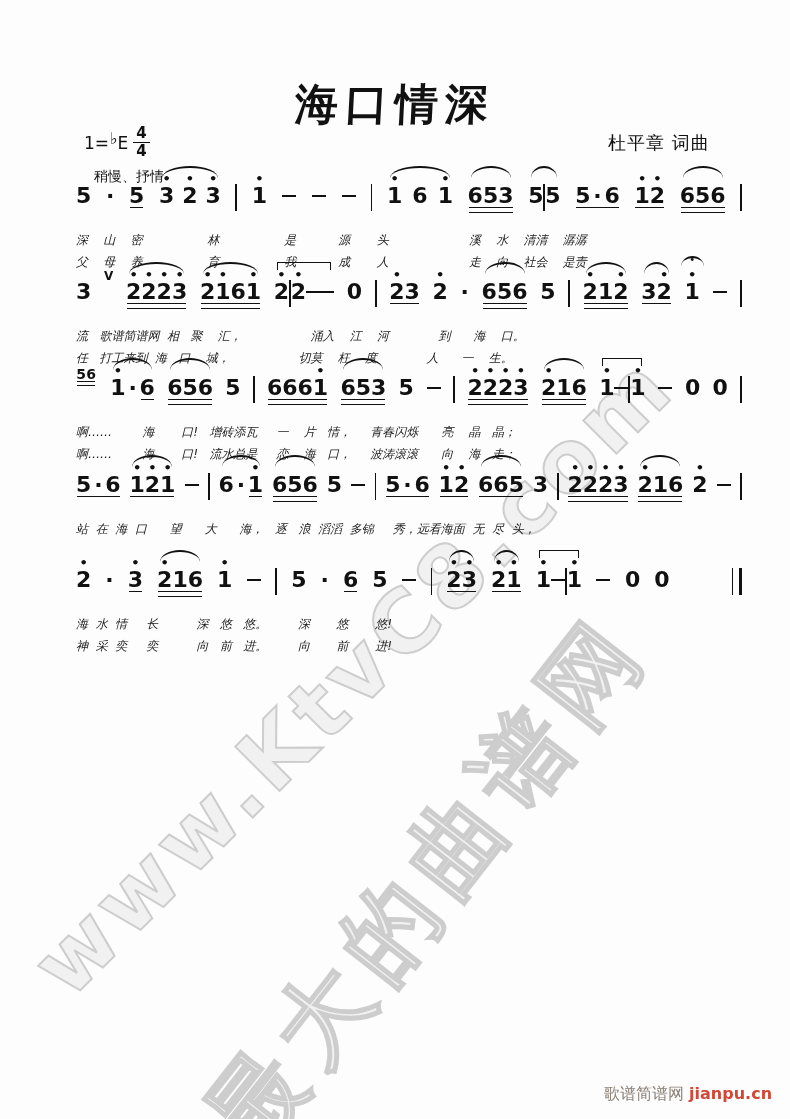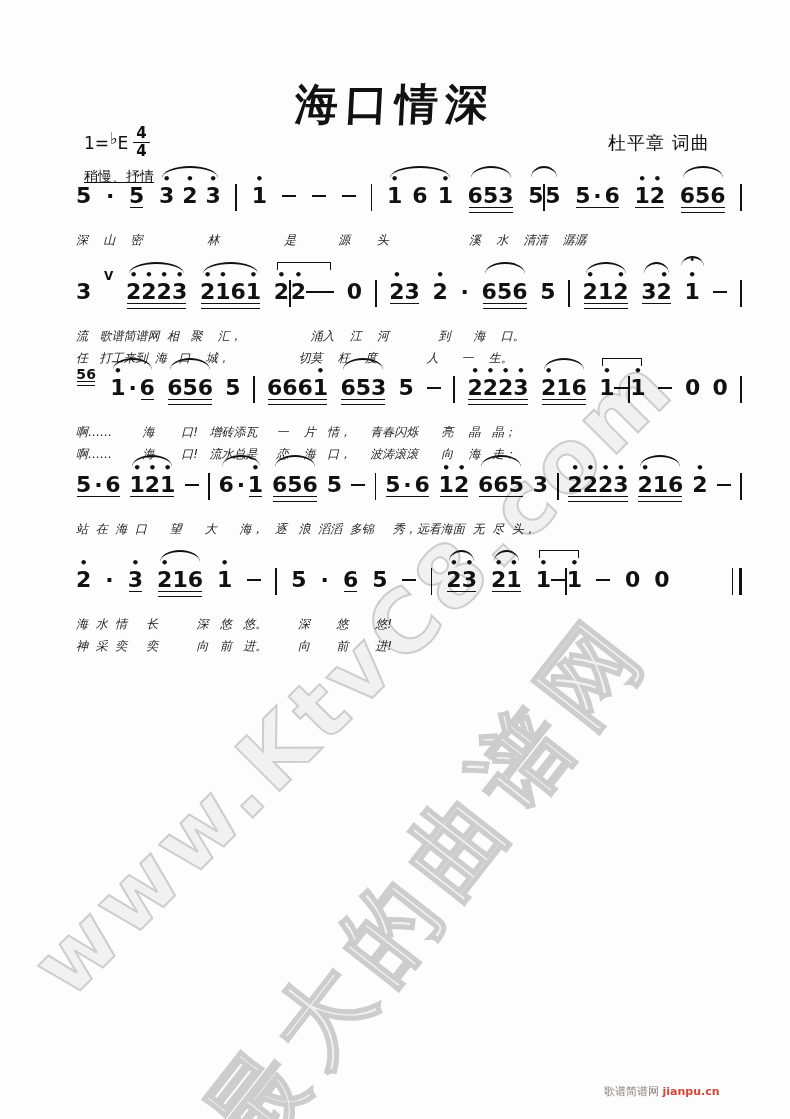--- a/index.html
+++ b/index.html
@@ -15,21 +15,21 @@
   
   .title{position:absolute;top:76px;left:0;width:100%;text-align:center;
          font-family:"DejaVu Serif",serif;font-weight:700;font-size:43px;letter-spacing:7px;
          transform:skewX(-3deg);}
   .keysig{position:absolute;left:84px;top:126px;font-size:17px;display:flex;align-items:center;}
   .keysig .flat{font-size:16px;position:relative;top:-4px;margin-left:1px;}
   .frac{display:inline-flex;flex-direction:column;align-items:center;margin-left:5px;
         font-weight:700;font-size:15px;line-height:15px;}
   .fr-top{border-bottom:1.4px solid #111;padding:0 3px 1px;}
   .fr-bot{padding-top:1px;}
-  .tempo{position:absolute;left:84px;top:168px;font-size:14px;text-decoration:underline;}
+  .tempo{position:absolute;left:94px;top:168px;font-size:14px;}
   .credit{position:absolute;left:608px;top:131px;font-size:18px;letter-spacing:1px;}
 
   
   #score{position:absolute;left:0;top:0;width:100%;height:100%;}
   .sys{position:absolute;left:76px;width:666px;}
   .notesrow{display:flex;justify-content:space-between;align-items:flex-start;
             padding-top:15px;height:54px;}
   .note{display:inline-flex;flex-direction:column;align-items:center;min-width:15px;position:relative;}
   .note .hd{height:9px;font-size:13px;line-height:7px;font-weight:700;}
   .note .nt{font-weight:700;font-size:22px;line-height:24px;font-family:"DejaVu Sans",sans-serif;}
@@ -52,21 +52,21 @@
   .grp.grace .note{min-width:10px;}
   .grp.grace .note .nt{font-size:14px;line-height:14px;}
   .grp.grace .note .hd{height:5px;font-size:10px;line-height:4px;}
   .grp.grace.u2::after{top:19px;height:3px;border-top:1.3px solid #111;border-bottom:1.3px solid #111;}
   .note.ferm::before{content:"";position:absolute;top:-15px;left:-4px;right:-4px;height:9px;
                      border-top:2px solid #111;border-radius:50% 50% 0 0/100% 100% 0 0;}
   .note.ferm::after{content:"•";position:absolute;top:-17px;left:50%;transform:translateX(-50%);font-size:10px;}
   .lyr{white-space:pre;font-size:12px;line-height:21px;color:#1c1c1c;margin-top:1px;font-style:italic;}
 
   
-  .footer{position:absolute;left:604px;top:1084px;font-size:11px;}
+  .footer{position:absolute;left:604px;top:1084px;font-size:16px;}
   .footer .site{color:#8b8178;}
   .footer .domain{color:#d14836;font-weight:700;cursor:pointer;}
 </style>
 </head>
 <body>
 
 <div class="page">
 
   <div class="watermark wm1">www.KtvC8.com</div>
   <div class="watermark wm2">中国最大的曲谱网</div>
@@ -212,20 +212,21 @@
               <span class="nt">5</span>
             </span>
             <span class="note">
               <span class="hd"></span>
               <span class="nt">6</span>
             </span>
           </span>
           <span class="bar"></span>
         </div>
         <div class="lyr">深    山    密                 林                 是           源       头                     溪    水    清清    潺潺</div>
+        <div class="lyr">父    母    养                 育                 我           成       人                     走    向    社会    是责</div>
       </div>
       <div class="sys" style="top: 256px;">
         <div class="notesrow">
           <span class="note">
             <span class="hd"></span>
             <span class="nt">3</span>
           </span>
           <span class="breath">V</span>
           <span class="grp u2 arc">
             <span class="note">

